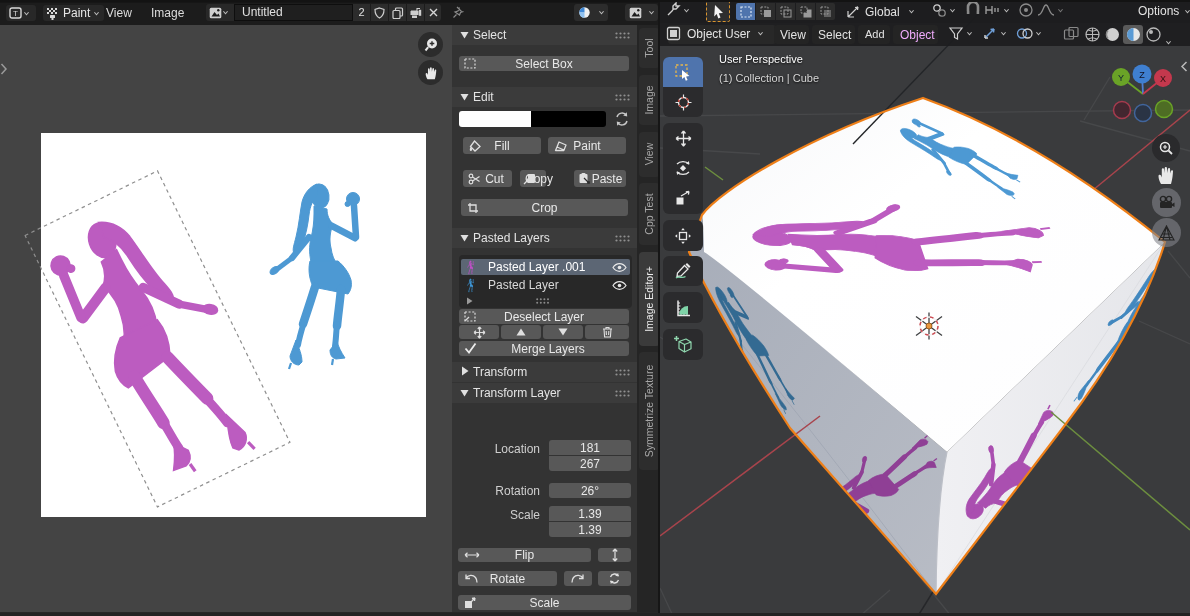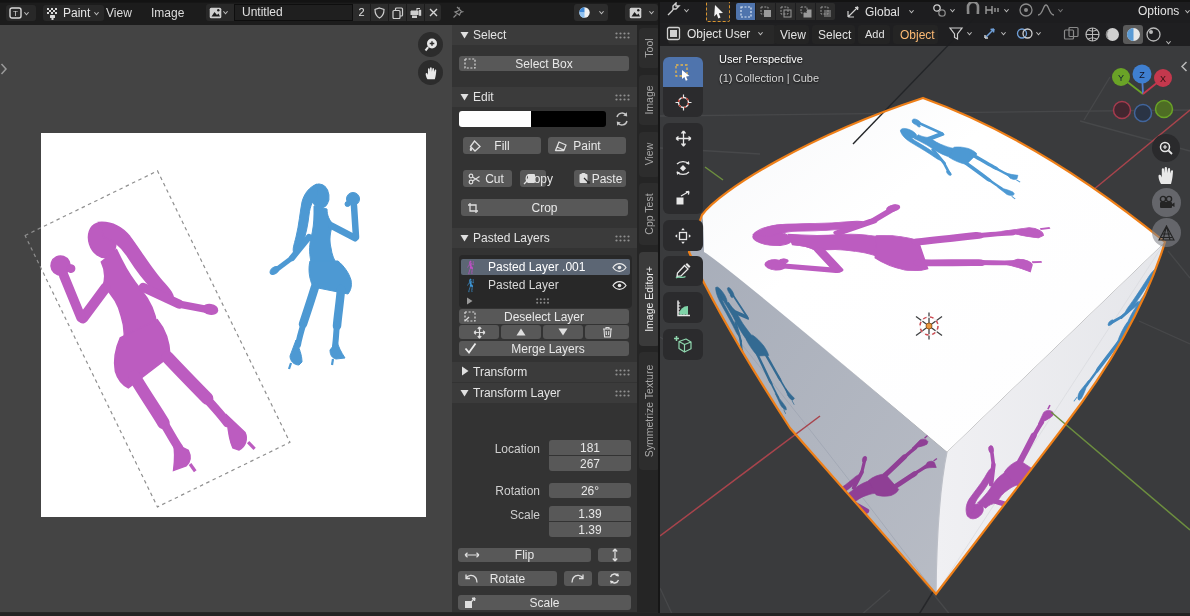--- a/index.html
+++ b/index.html
@@ -617,21 +617,21 @@
         <rect x="4" y="4" width="7" height="7" fill="#cfcfcf"></rect>
       </svg>
       <span style="margin-left:6px;">Object User</span>
       <svg class="chev" width="8" height="6" viewBox="0 0 8 6" style="margin-left:7px;">
         <path d="M1.5 1.5 L4 4.5 L6.5 1.5" stroke="#bbb" stroke-width="1.3" fill="none"></path>
       </svg>
     </div>
     <div class="abs" style="left:120px;top:28px;color:#e2e2e2;font-size:12px;">View</div>
     <div class="abs" style="left:158px;top:28px;color:#e2e2e2;font-size:12px;">Select</div>
     <div class="abs" style="left:205px;top:28px;color:#e2e2e2;font-size:11px;">Add</div>
-    <div class="abs" style="left:240px;top:28px;color:#fdba74;font-size:12px;">Object</div>
+    <div class="abs" style="left:240px;top:28px;color:#f0abfc;font-size:12px;">Object</div>
     <div class="abs" style="left:288px;top:26px;display:flex;align-items:center;">
       <svg width="16" height="15" viewBox="0 0 16 15">
         <path d="M2 2 L14 2 L9.5 8 L9.5 13 L6.5 11.5 L6.5 8 Z" fill="none" stroke="#cfcfcf" stroke-width="1.2"></path>
       </svg>
       <svg class="chev" width="8" height="6" viewBox="0 0 8 6" style="margin-left:2px;">
         <path d="M1.5 1.5 L4 4.5 L6.5 1.5" stroke="#bbb" stroke-width="1.3" fill="none"></path>
       </svg>
     </div>
     <div class="abs" style="left:322px;top:26px;display:flex;align-items:center;">
       <svg width="16" height="15" viewBox="0 0 16 15">

